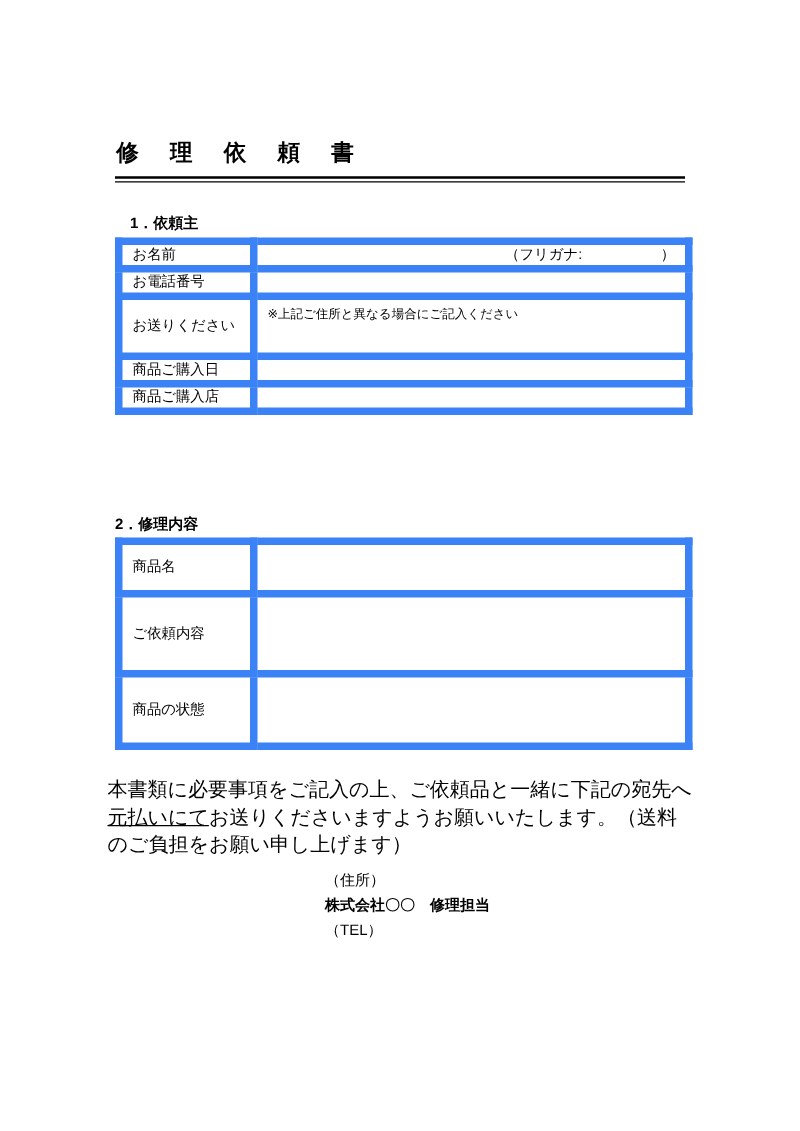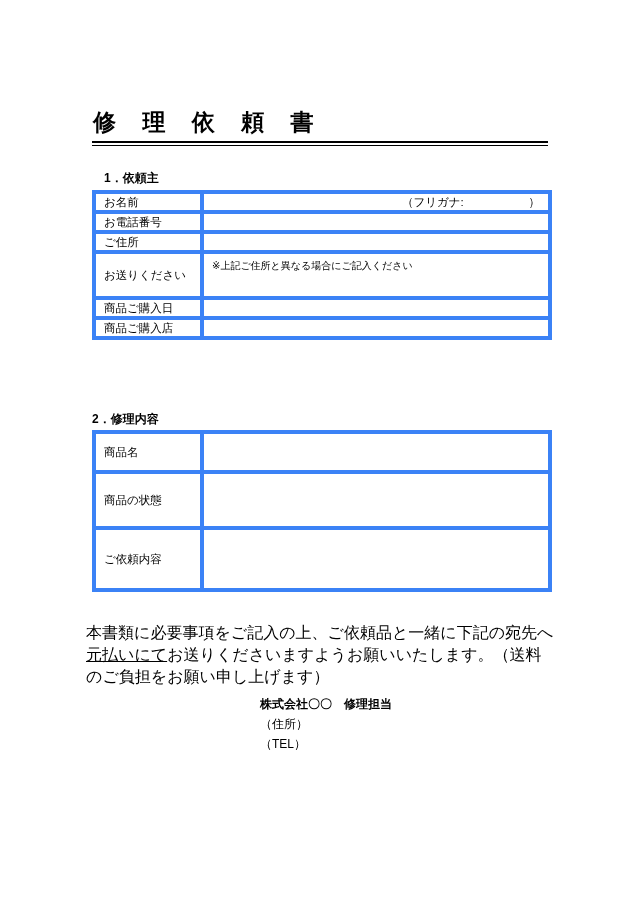--- a/index.html
+++ b/index.html
@@ -23,21 +23,21 @@
     height: 905px;
     background: #ffffff;
     overflow: hidden;
   }
 
   
   .doc-title {
     position: absolute;
     left: 93px;
     top: 106px;
-    font-size: 23px;
+    font-size: 18px;
     line-height: 32px;
     font-weight: 700;
     letter-spacing: 10px;
     white-space: nowrap;
   }
   .title-rule {
     position: absolute;
     left: 92px;
     top: 141px;
     width: 456px;
@@ -73,21 +73,21 @@
   .form-table {
     position: absolute;
     border-collapse: collapse;
     table-layout: fixed;
     font-size: 11.5px;
   }
   #table-applicant { left: 92px; top: 190px; width: 456px; }
   #table-repair    { left: 92px; top: 430px; width: 456px; }
 
   .form-table td {
-    border: 4px solid #3b82f6;
+    border: 6px solid #3b82f6;
     padding: 0 8px;
     vertical-align: middle;
     font-size: 11.5px;
     line-height: 16px;
     color: #000000;
   }
   .form-table col.label-col { width: 108px; }
   .form-table col.value-col { width: 348px; }
 
   td.label-cell { white-space: nowrap; }
@@ -182,24 +182,20 @@
             <span class="furigana-open">（フリガナ:</span>
             <span class="furigana-close">）</span>
           </span>
         </td>
       </tr>
       <tr>
         <td class="label-cell">お電話番号</td>
         <td class="value-cell"></td>
       </tr>
       <tr>
-        <td class="label-cell">ご住所</td>
-        <td class="value-cell"></td>
-      </tr>
-      <tr>
         <td class="label-cell" style="height:42px">お送りください</td>
         <td class="value-cell value-cell-note">
           <span class="note-text">※上記ご住所と異なる場合にご記入ください</span>
         </td>
       </tr>
       <tr>
         <td class="label-cell">商品ご購入日</td>
         <td class="value-cell"></td>
       </tr>
       <tr>
@@ -215,31 +211,31 @@
     <colgroup>
       <col class="label-col">
       <col class="value-col">
     </colgroup>
     <tbody>
       <tr>
         <td class="label-cell" style="height:36px">商品名</td>
         <td class="value-cell"></td>
       </tr>
       <tr>
+        <td class="label-cell" style="height:58px">ご依頼内容</td>
+        <td class="value-cell"></td>
+      </tr>
+      <tr>
         <td class="label-cell" style="height:52px">商品の状態</td>
-        <td class="value-cell"></td>
-      </tr>
-      <tr>
-        <td class="label-cell" style="height:58px">ご依頼内容</td>
         <td class="value-cell"></td>
       </tr>
     </tbody>
   </table>
 
   <div class="footer-note"><span>本書類に必要事項をご記入の上、ご依頼品と一緒に下記の宛先へ</span><span class="u">元払いにて</span><span>お送りください</span><span>ますようお願いいたします。（送料のご負担をお願い申し上げます）</span></div>
 
   <div class="destination">
+    <span class="dest-line">（住所）</span>
     <span class="dest-line dest-company">株式会社〇〇　修理担当</span>
-    <span class="dest-line">（住所）</span>
     <span class="dest-line">（TEL）</span>
   </div>
 
 </div>
 
 </body></html>

